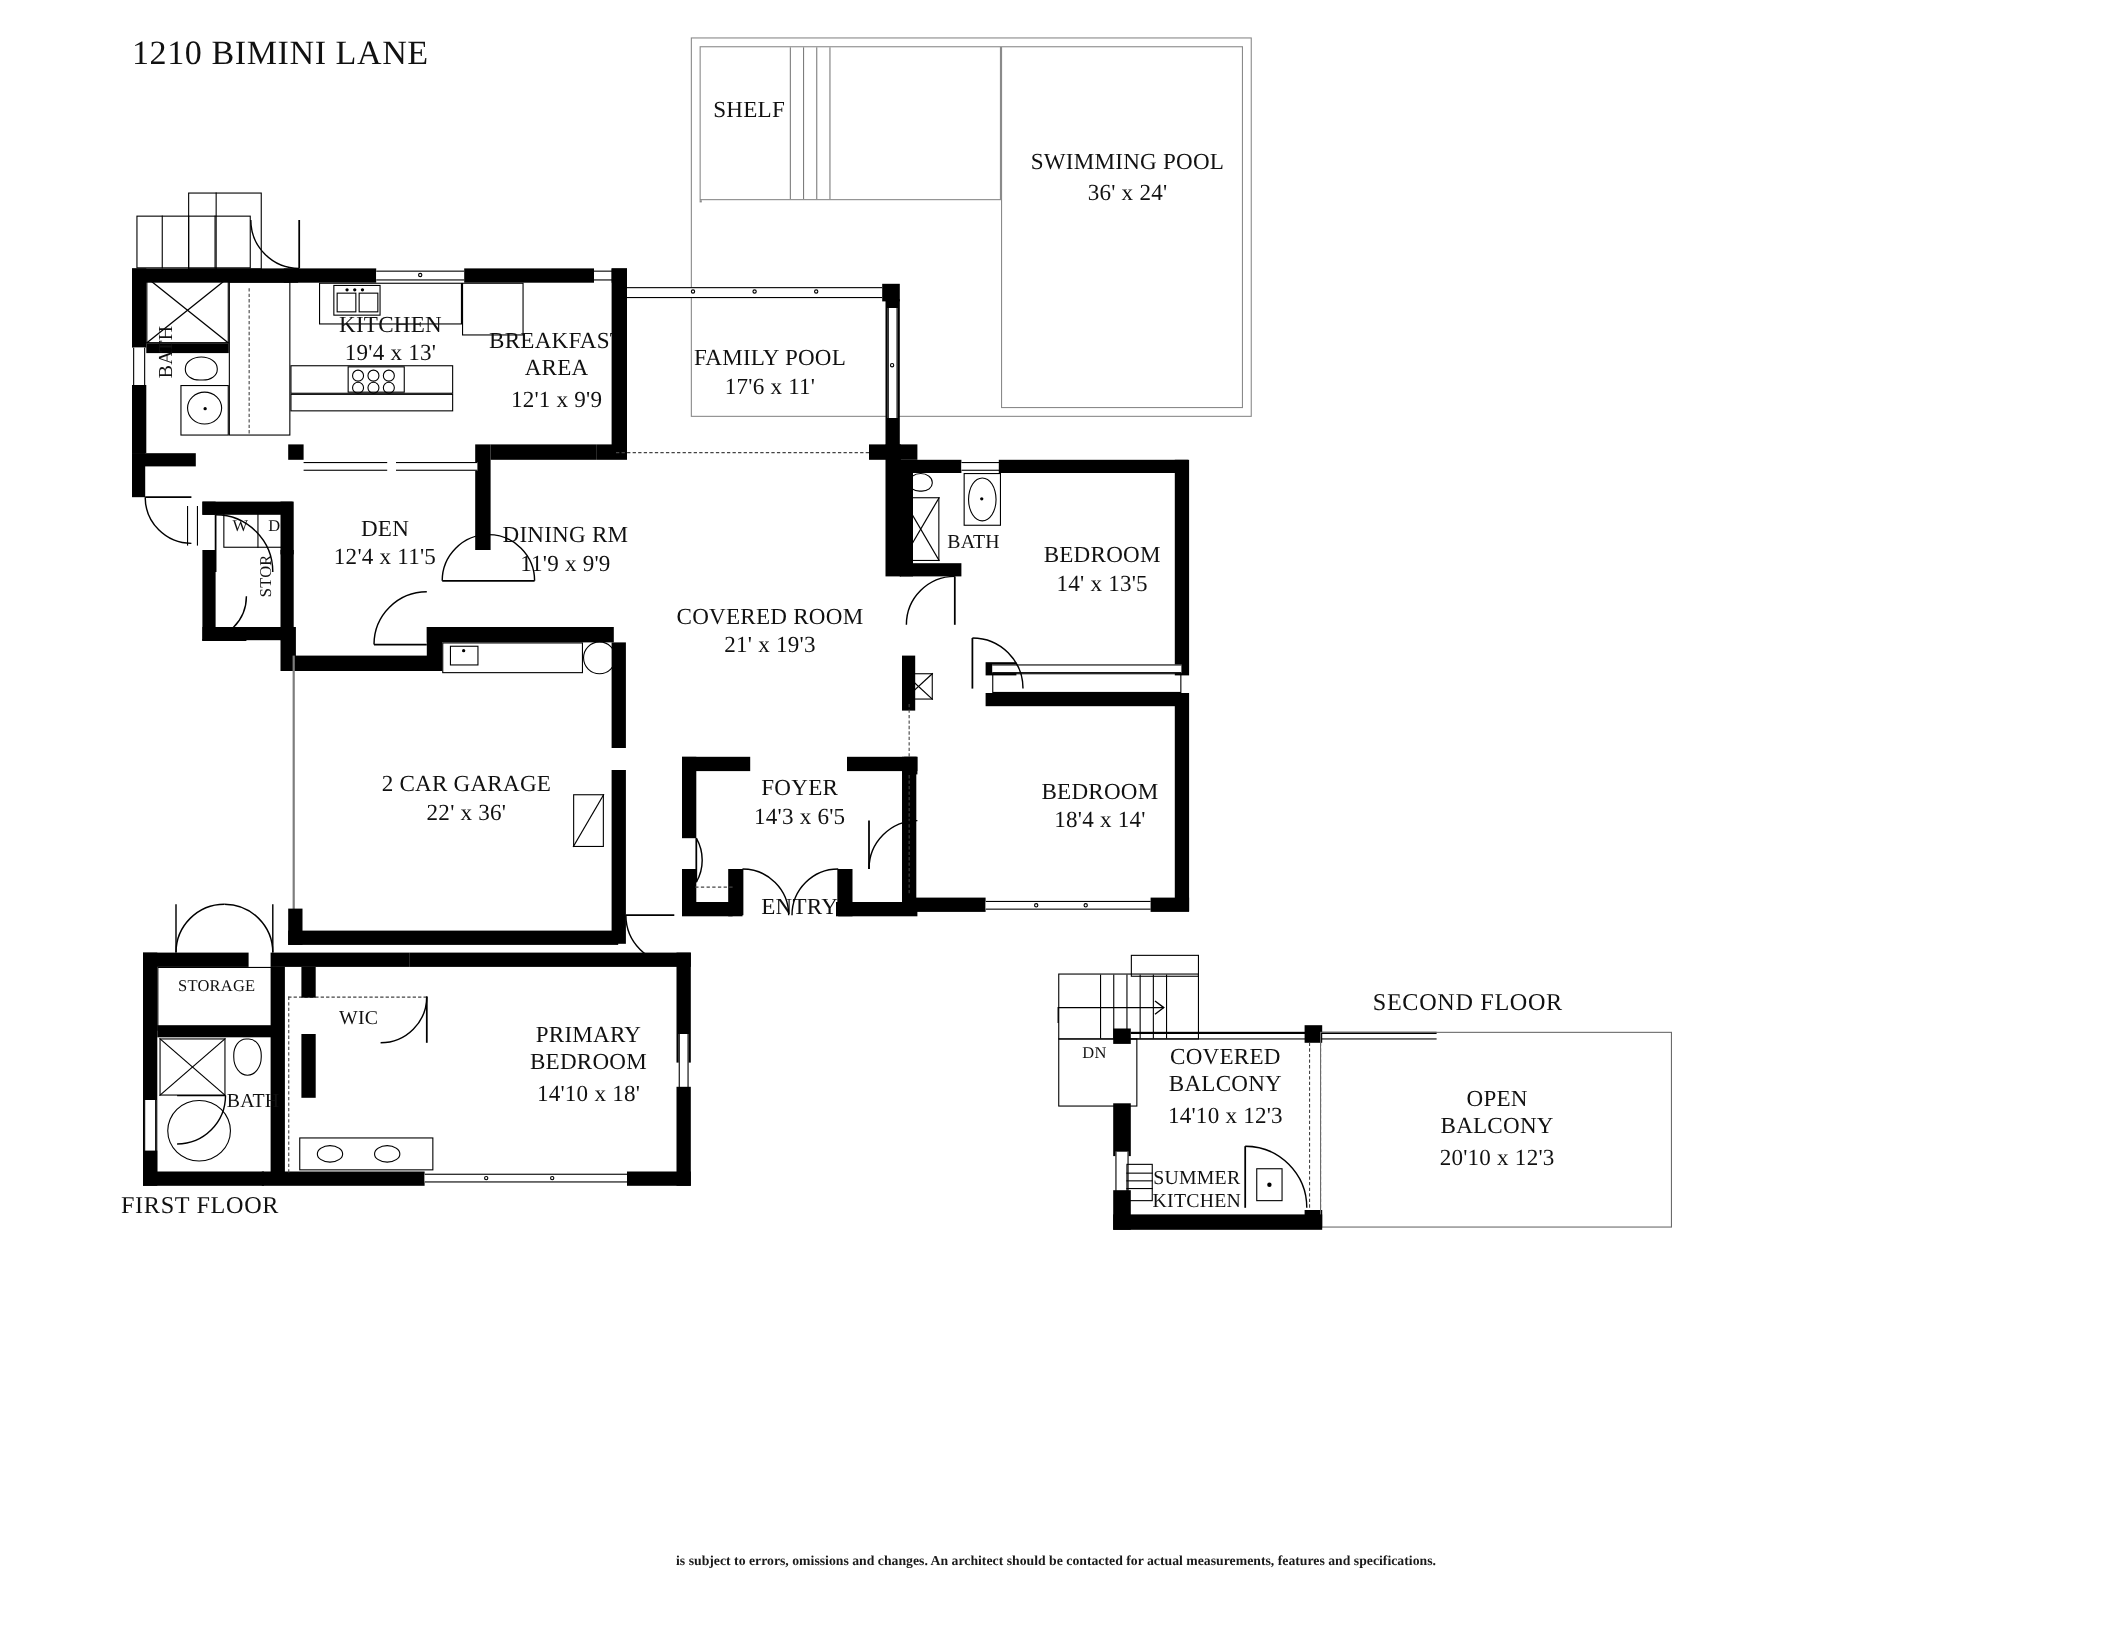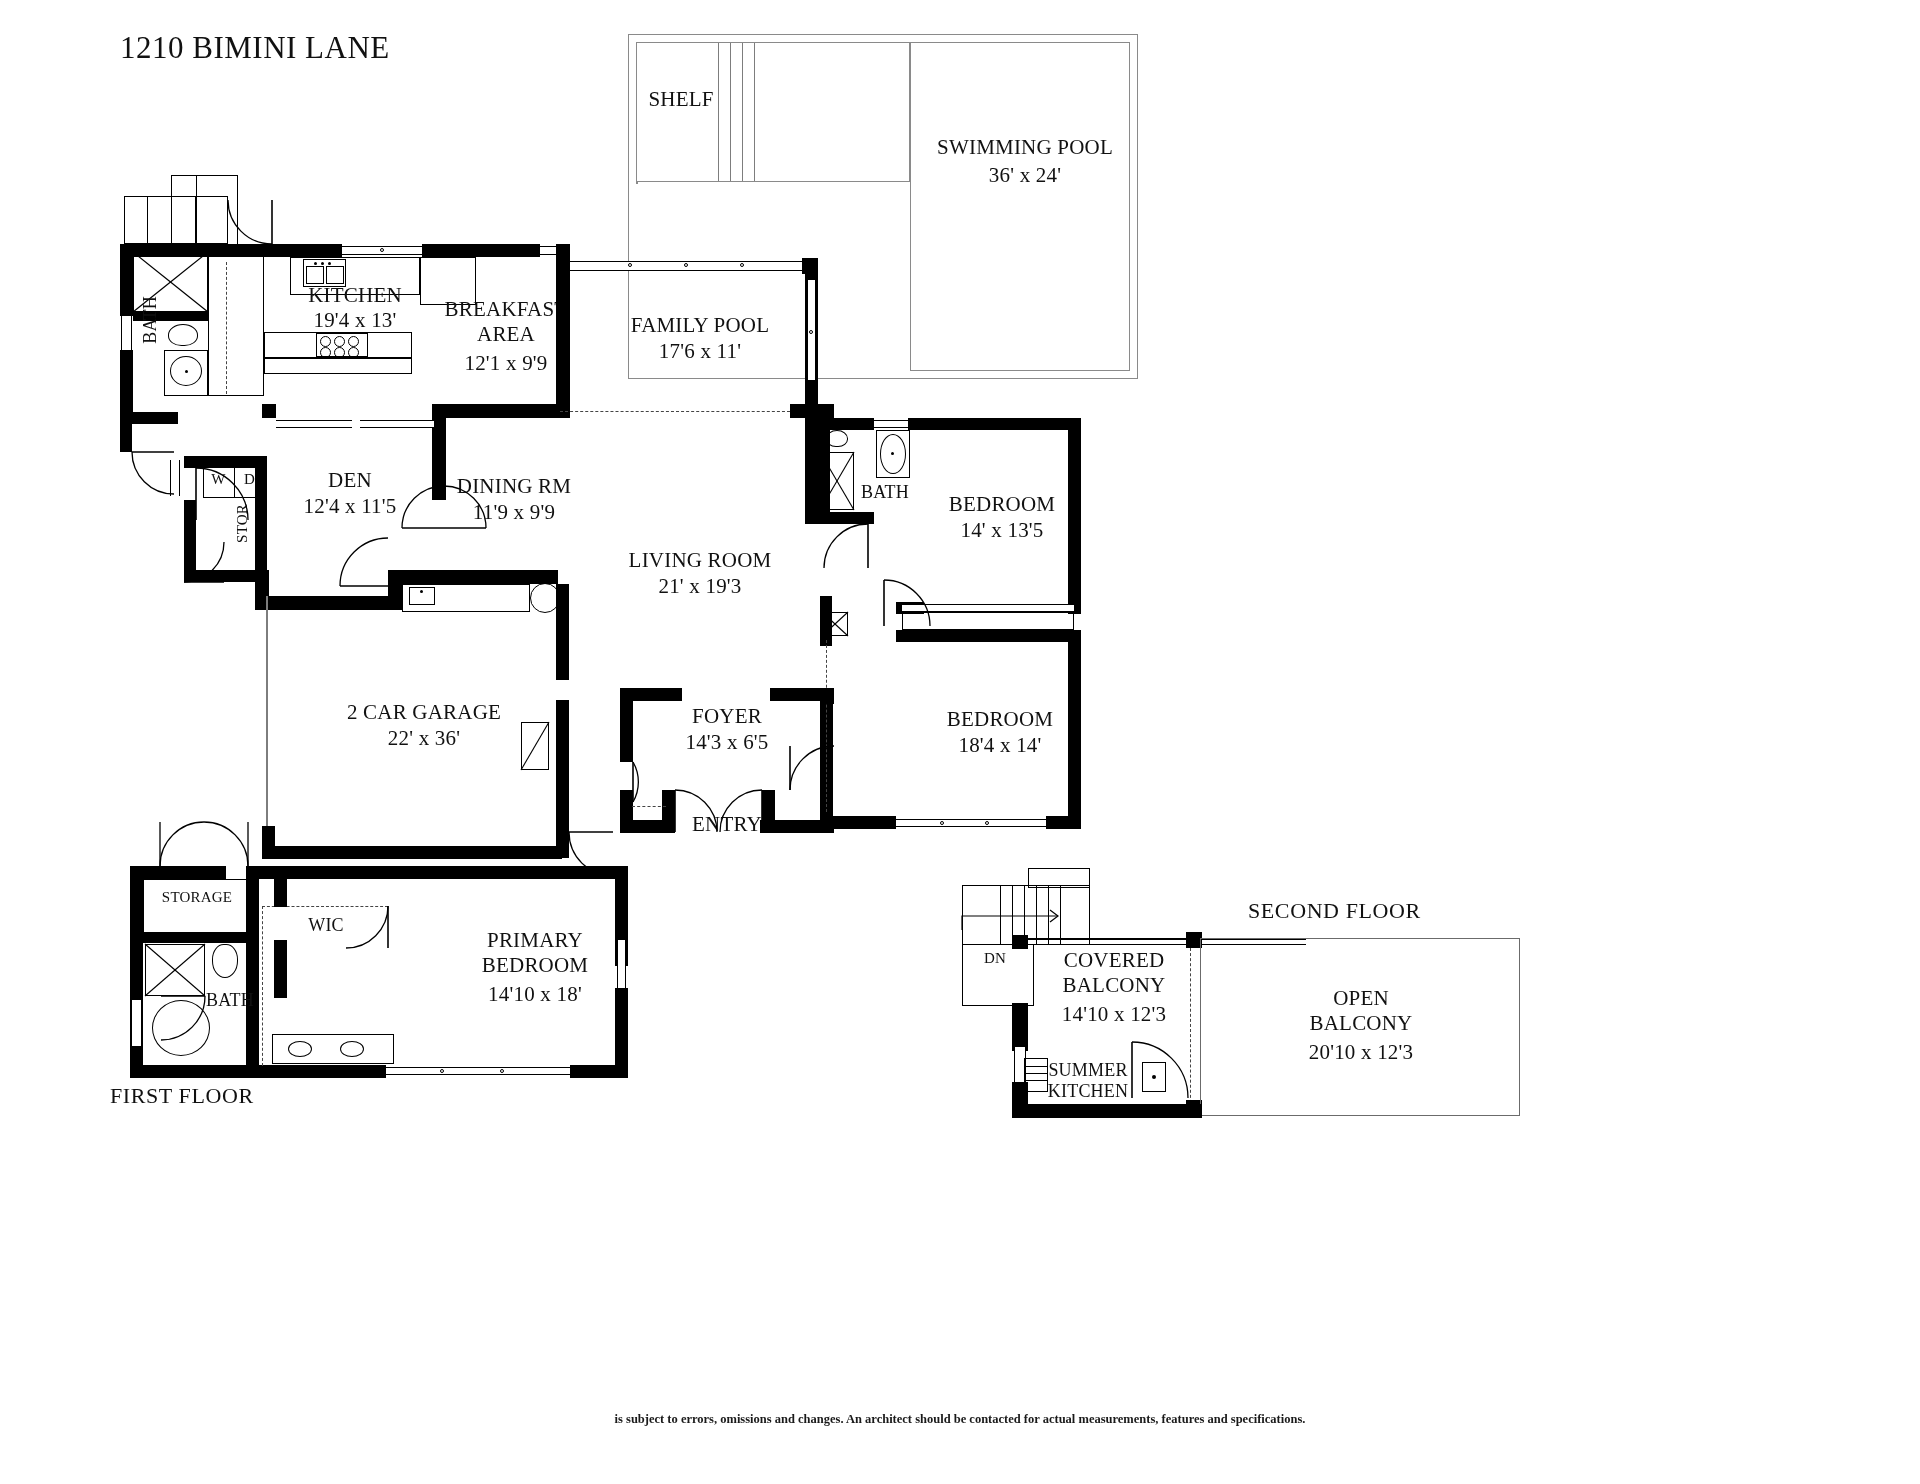--- a/index.html
+++ b/index.html
@@ -161,21 +161,21 @@
 
   <div class="w" style="left:120px;top:412px;width:58px;height:12px;"></div>
   <div class="w" style="left:120px;top:412px;width:12px;height:40px;"></div>
   <div class="win-v" style="left:170px;top:460px;width:10px;height:36px;"></div>
 
   <div class="lbl rm" style="left:268px;top:468px;width:164px;">DEN</div>
   <div class="lbl rm" style="left:268px;top:494px;width:164px;">12'4 x 11'5</div>
   <div class="lbl rm" style="left:430px;top:474px;width:168px;">DINING RM</div>
   <div class="lbl rm" style="left:430px;top:500px;width:168px;">11'9 x 9'9</div>
 
-  <div class="lbl rm" style="left:600px;top:548px;width:200px;">LIVING ROOM</div>
+  <div class="lbl rm" style="left:600px;top:548px;width:200px;">COVERED ROOM</div>
   <div class="lbl rm" style="left:600px;top:574px;width:200px;">21' x 19'3</div>
 
   <div class="w" style="left:255px;top:570px;width:14px;height:40px;"></div>
   <div class="w" style="left:262px;top:596px;width:128px;height:14px;"></div>
   <div class="w" style="left:388px;top:570px;width:14px;height:40px;"></div>
   <div class="w" style="left:388px;top:570px;width:170px;height:14px;"></div>
   <div class="ol-thin" style="left:402px;top:584px;width:128px;height:28px;"></div>
   <div class="ol-thin" style="left:409px;top:587px;width:26px;height:18px;"></div>
   <div class="thin" style="left:420px;top:590px;width:3px;height:3px;border-radius:50%;"></div>
   <div class="ol-thin" style="left:530px;top:583px;width:30px;height:30px;border-radius:50%;"></div>

